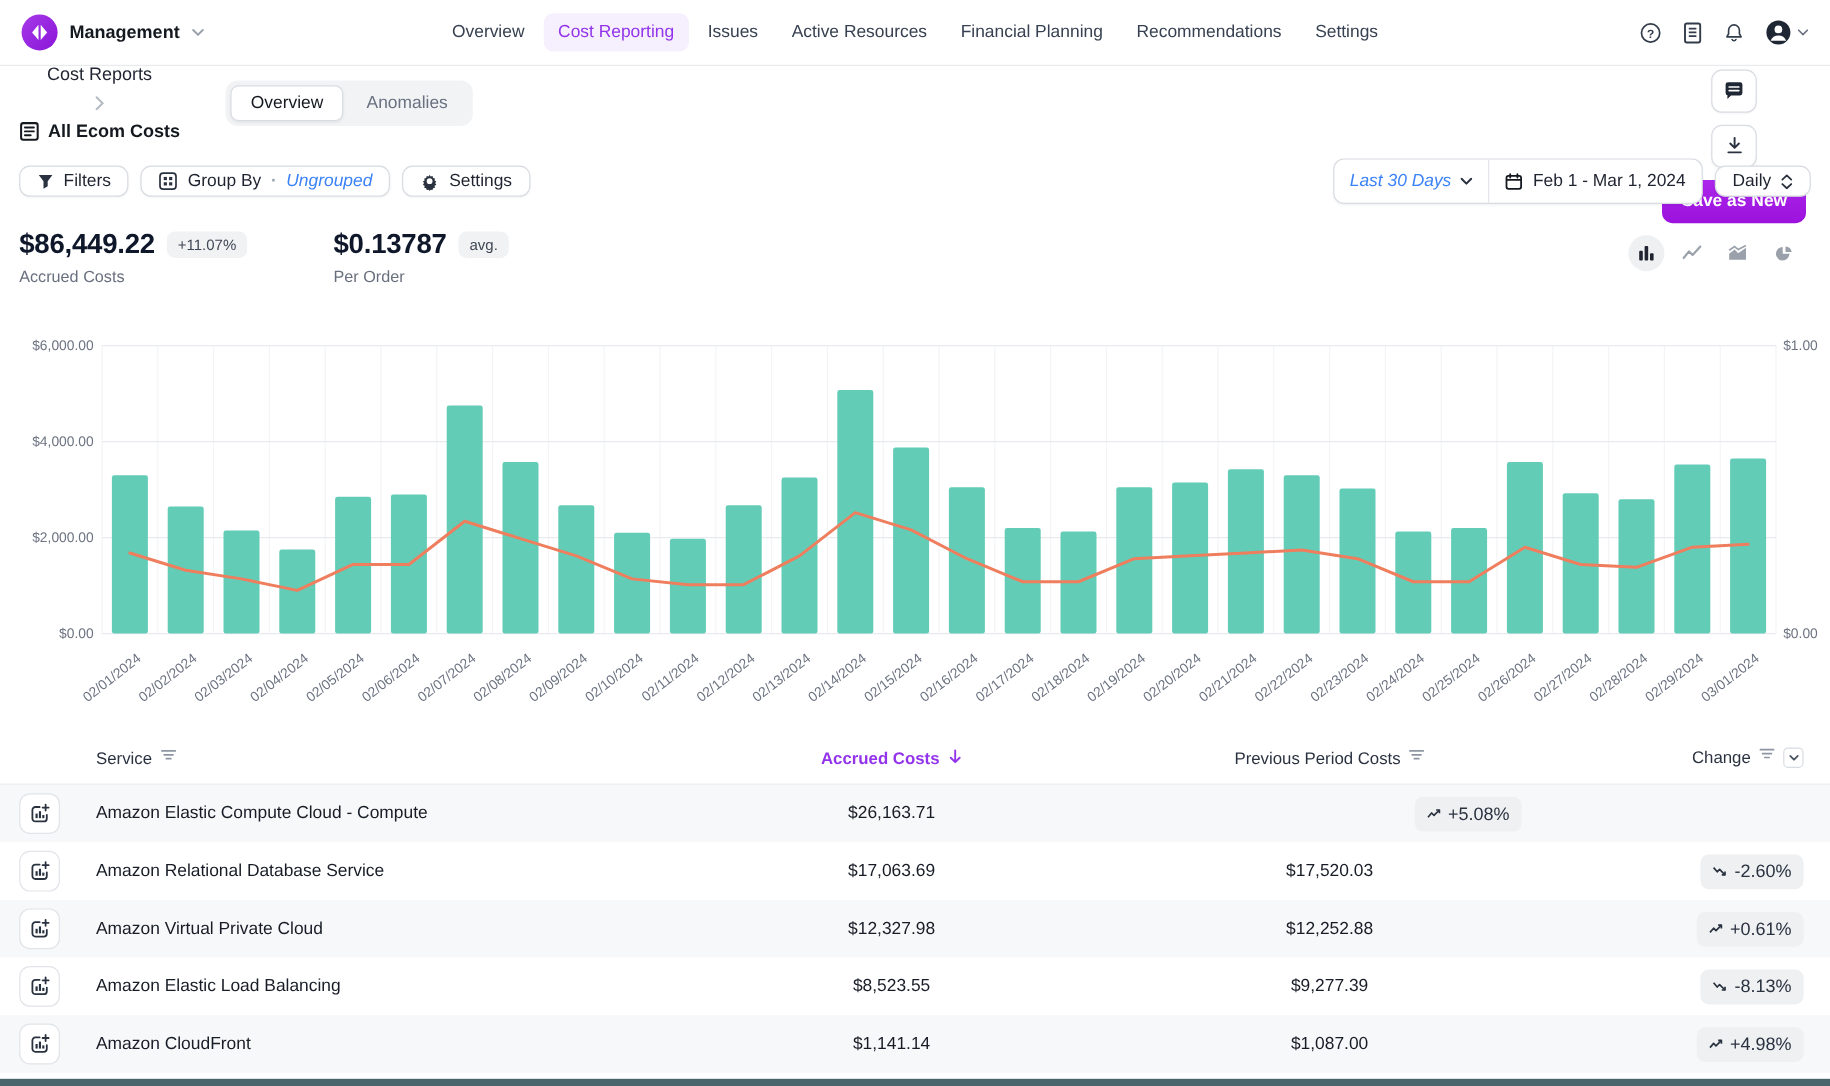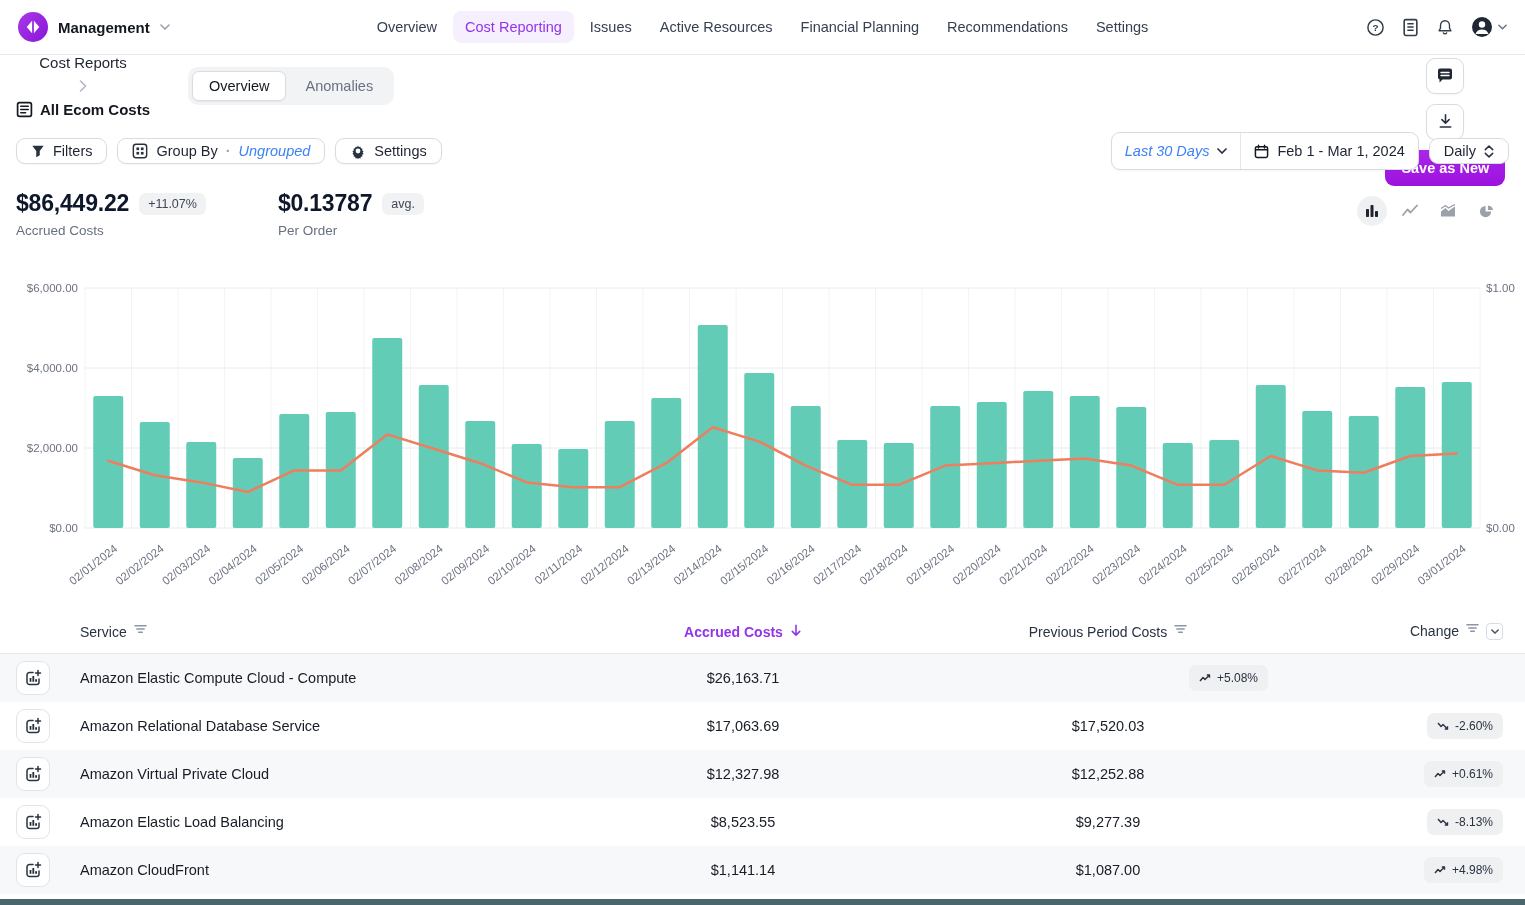--- a/index.html
+++ b/index.html
@@ -67,21 +67,21 @@
   .th.center { justify-content:center; }
   .th.right { justify-content:flex-end; padding-right:22px; }
   .th .sorted { color:#9333ea; font-weight:600; }
   .caret-box { width:17px; height:17px; border:1px solid #d8dce1; border-radius:4px; display:flex; align-items:center; justify-content:center; color:#4b5563; background:#fff; cursor:pointer; }
   .trow { height:48px; background:#fff; }
   .trow.alt { background:#f7f8f9; }
   .row-iconbtn { width:34px; height:34px; margin-left:16px; border:1px solid #e1e4e8; border-radius:9px; background:#fff; display:flex; align-items:center; justify-content:center; cursor:pointer; color:#2a3240; }
   .cell-service { font-size:14.5px; color:#171c26; }
   .cell-money { font-size:14.5px; color:#171c26; text-align:center; }
   .cell-change { display:flex; justify-content:flex-end; padding-right:22px; }
-  .badge-change { display:inline-flex; align-items:center; gap:6px; background:#eef0f2; border-radius:7px; padding:6px 10px; font-size:12px; font-weight:500; color:#2a3240; }
+  .badge-change { display:inline-flex; align-items:center; gap:6px; background:#eef0f2; border-radius:7px; padding:6px 10px; font-size:15px; font-weight:500; color:#2a3240; }
 
   .bottom-strip { position:absolute; left:0; right:0; bottom:0; height:6px; background:#4b656c; }
 </style>
 </head>
 <body>
 
 <div class="app">
 
   <header class="topnav">
     <div class="brand">

